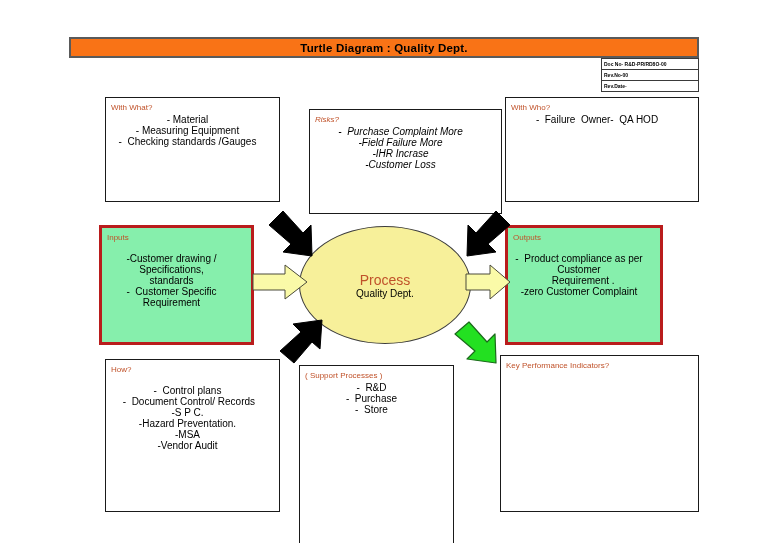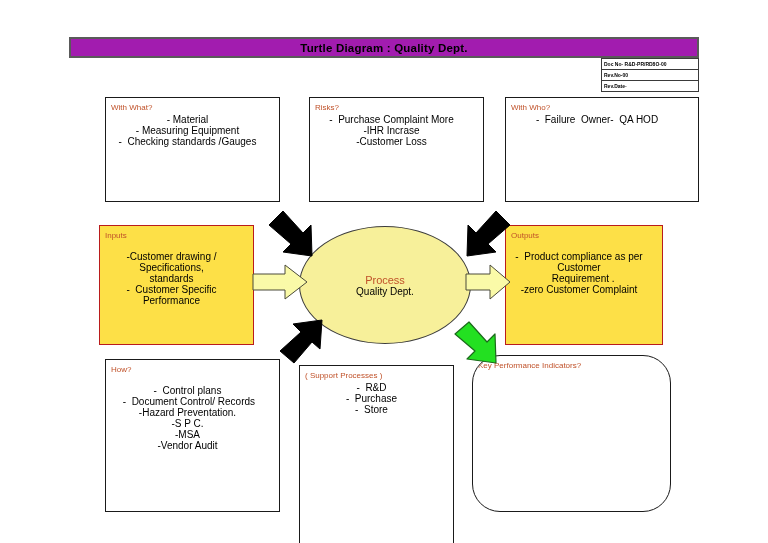--- a/index.html
+++ b/index.html
@@ -20,21 +20,21 @@
 
   
   .title-bar {
     position: absolute;
     left: 69px;
     top: 37px;
     width: 630px;
     height: 21px;
     border: 2px solid #5a5a5a;
     box-sizing: border-box;
-    background: #a21caf;
+    background: #f97316;
     display: flex;
     align-items: center;
     justify-content: center;
   }
   .title-bar .title-text {
     font-size: 11.5px;
     font-weight: bold;
     color: #000000;
     letter-spacing: 0.2px;
   }
@@ -65,22 +65,22 @@
   
   .box {
     position: absolute;
     box-sizing: border-box;
     border: 1px solid #1a1a1a;
     background: #ffffff;
     padding: 4px 15px 4px 5px;
     overflow: hidden;
   }
   .box.green {
-    background: #fde047;
-    border: 1px solid #b91c1c;
+    background: #86efac;
+    border: 3px solid #b91c1c;
   }
   .box-title {
     font-size: 8px;
     color: #c0522a;
     font-weight: normal;
     margin: 0 0 1px 0;
     line-height: 11px;
     white-space: nowrap;
   }
   .box-list {
@@ -109,21 +109,21 @@
     border-radius: 50%;
     background: #f7f09a;
     border: 1px solid #3c3c3c;
     box-sizing: border-box;
     display: flex;
     flex-direction: column;
     align-items: center;
     justify-content: center;
   }
   .process-ellipse .proc-label {
-    font-size: 11px;
+    font-size: 14px;
     color: #c0522a;
   }
   .process-ellipse .proc-name {
     font-size: 10px;
     color: #000000;
     font-weight: normal;
   }
 
   
   .arrow {
@@ -151,43 +151,44 @@
 
   <div class="box" style="left:105px; top:97px; width:175px; height:105px;">
     <div class="box-title">With What?</div>
     <ul class="box-list">
       <li>- Material</li>
       <li>- Measuring Equipment</li>
       <li>-  Checking standards /Gauges</li>
     </ul>
   </div>
 
-  <div class="box" style="left:309px; top:97px; width:175px; height:105px;">
+  <div class="box" style="left:309px; top:109px; width:193px; height:105px;font-style:italic;">
     <div class="box-title">Risks?</div>
     <ul class="box-list">
       <li>-  Purchase Complaint More</li>
+      <li>-Field Failure More</li>
       <li>-IHR Incrase</li>
       <li>-Customer Loss</li>
     </ul>
   </div>
 
   <div class="box" style="left:505px; top:97px; width:194px; height:105px;">
     <div class="box-title">With Who?</div>
     <ul class="box-list">
       <li>-  Failure  Owner-  QA HOD</li>
     </ul>
   </div>
 
   <div class="box green" style="left:99px; top:225px; width:155px; height:120px;">
     <div class="box-title">Inputs</div>
     <div class="spacer-line"></div>
     <ul class="box-list">
       <li>-Customer drawing / Specifications,</li>
       <li>standards</li>
-      <li>-  Customer Specific Performance</li>
+      <li>-  Customer Specific Requirement</li>
     </ul>
   </div>
 
   <div class="box green" style="left:505px; top:225px; width:158px; height:120px;">
     <div class="box-title">Outputs</div>
     <div class="spacer-line"></div>
     <ul class="box-list">
       <li>-  Product compliance as per Customer</li>
       <li>   Requirement .</li>
       <li>-zero Customer Complaint</li>
@@ -198,37 +199,37 @@
     <span class="proc-label">Process</span>
     <span class="proc-name">Quality Dept.</span>
   </div>
 
   <div class="box" style="left:105px; top:359px; width:175px; height:153px;">
     <div class="box-title">How?</div>
     <div class="spacer-line"></div>
     <ul class="box-list">
       <li>-  Control plans</li>
       <li> -  Document Control/ Records</li>
+      <li>-S P C.</li>
       <li>-Hazard Preventation.</li>
-      <li>-S P C.</li>
       <li>-MSA</li>
       <li>-Vendor Audit</li>
     </ul>
   </div>
 
   <div class="box" style="left:299px; top:365px; width:155px; height:186px;">
     <div class="box-title">( Support Processes )</div>
     <ul class="box-list">
       <li>-  R&amp;D</li>
       <li>-  Purchase</li>
       <li>-  Store</li>
     </ul>
   </div>
 
-  <div class="box" style="left:472px; top:355px; width:199px; height:157px;border-radius:28px;">
+  <div class="box" style="left:500px; top:355px; width:199px; height:157px;">
     <div class="box-title">Key Performance Indicators?</div>
   </div>
 
   <div class="arrow" style="left:266px; top:208px; width:52px; height:58px;">
     <svg width="52" height="58" viewBox="0 0 52 58">
       <polygon points="3,17 17,3 37,25 45,17 46,48 17,44 25,36" fill="#000000" stroke="#000000" stroke-width="1" stroke-linejoin="round"></polygon>
     </svg>
   </div>
 
   <div class="arrow" style="left:461px; top:208px; width:52px; height:58px;">

